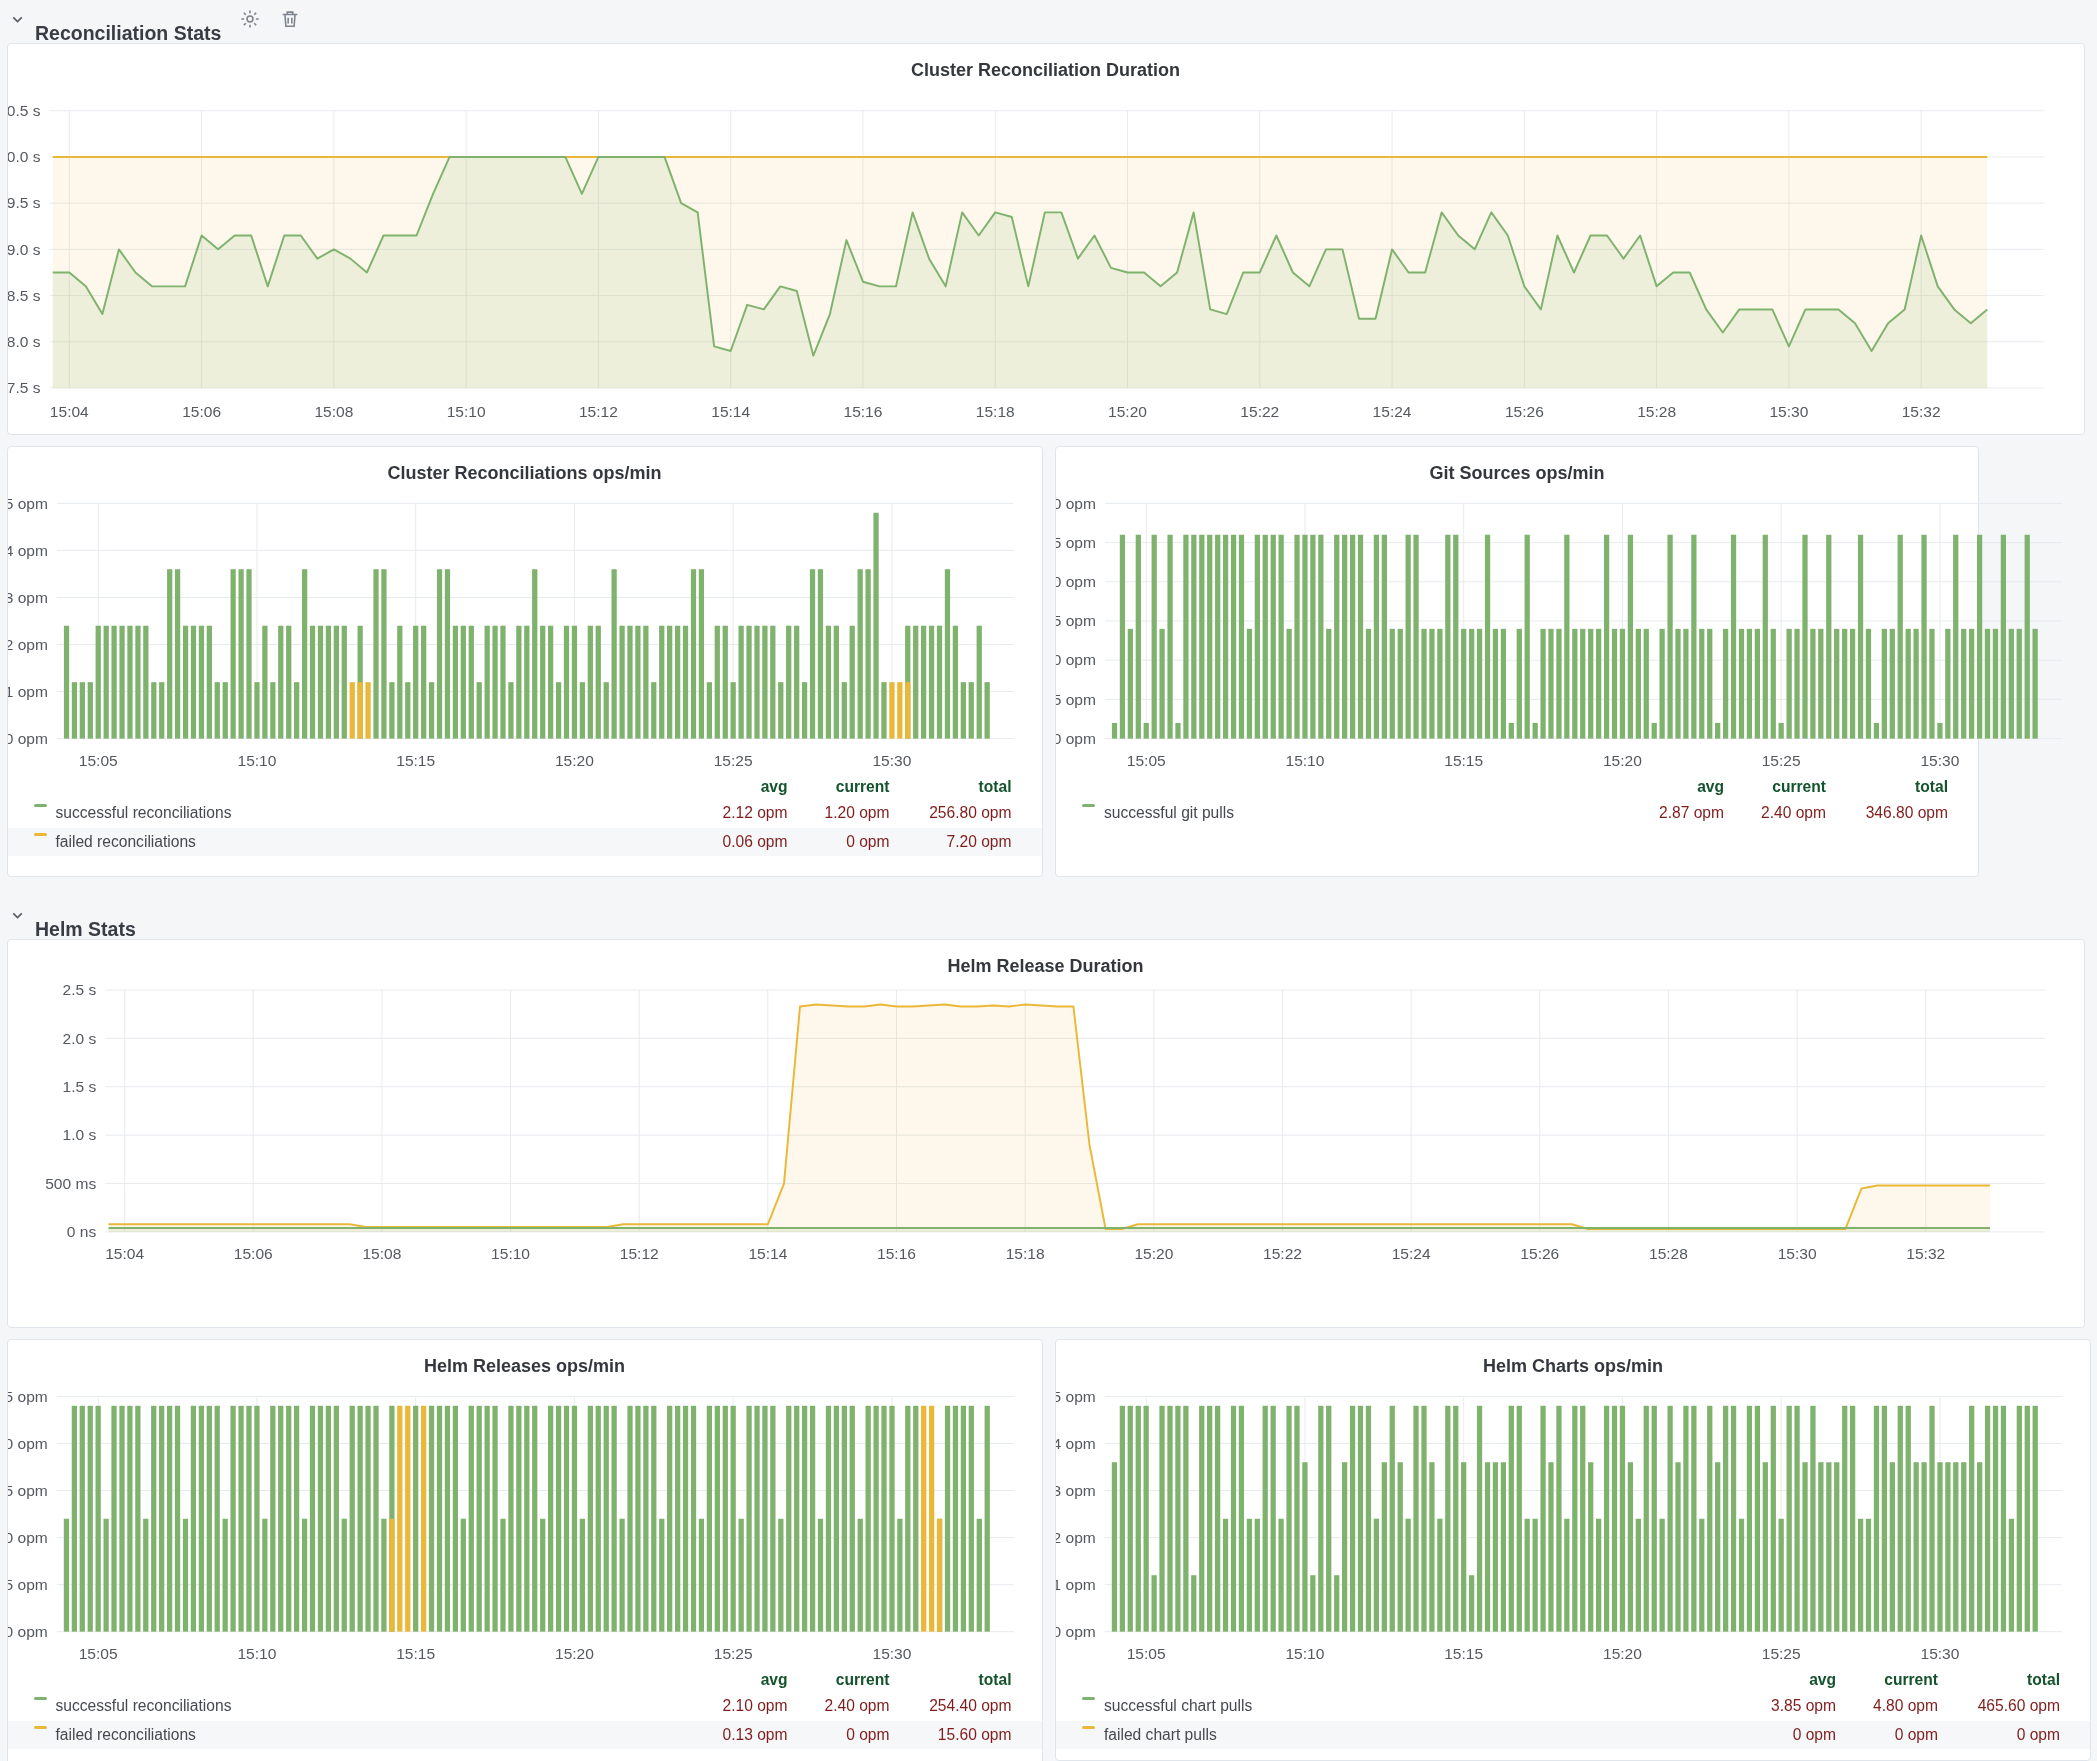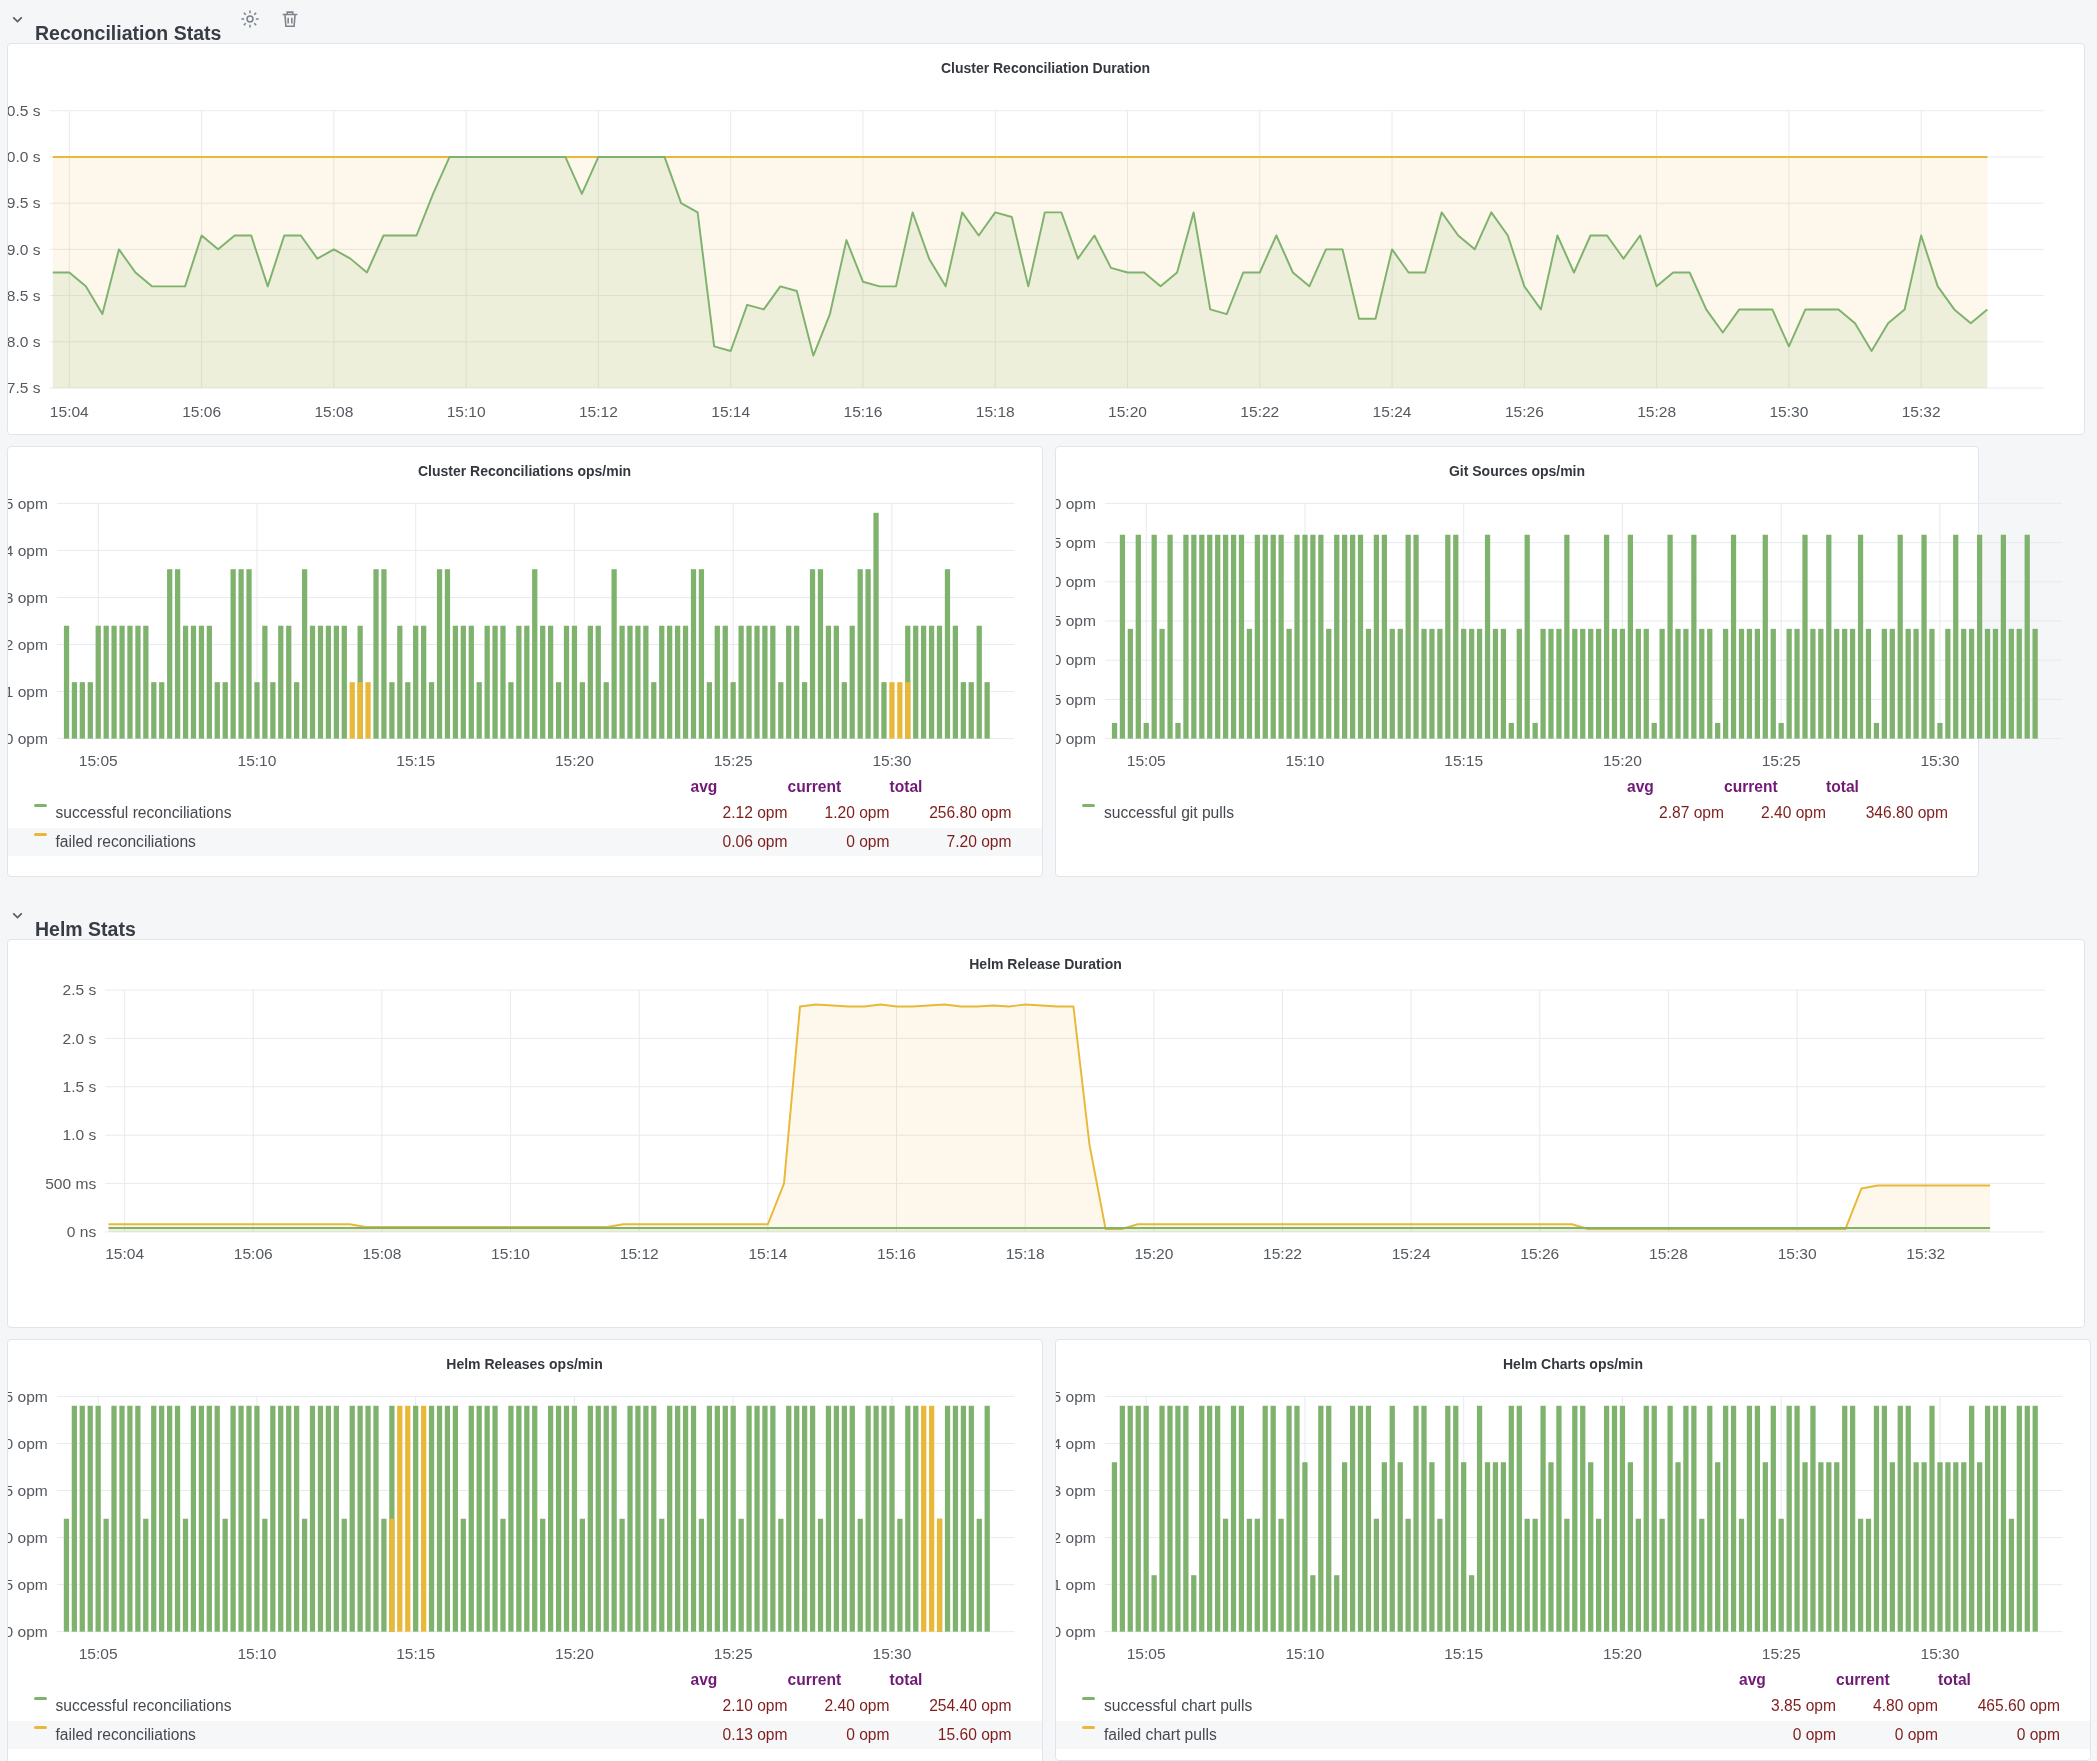--- a/index.html
+++ b/index.html
@@ -15,33 +15,33 @@
   }
   .section-title{font-size:19.5px;font-weight:bold;color:#383d45;cursor:pointer;margin-top:28px;}
   .chev{width:17px;height:17px;color:#5a5f66;}
   .hicon{width:22px;height:22px;color:#7d838b;margin-left:9px;cursor:pointer;}
   .panel{
     position:absolute;background:#ffffff;border:0.6px solid #e0e5eb;border-radius:3.9px;
     box-sizing:border-box;
   }
   .panel-title{
     position:absolute;left:0;right:0;top:15.6px;text-align:center;
-    font-size:14px;font-weight:bold;color:#34383e;
+    font-size:18px;font-weight:bold;color:#34383e;
   }
   .chart-canvas{position:absolute;left:0;top:0;right:0;bottom:0;}
   .chart-canvas svg{display:block;}
   .legend{
     position:absolute;left:0;right:0;top:327px;
     font-size:15.6px;
   }
   .legend-header{
     display:flex;align-items:center;height:25px;padding:0 30px 0 26px;
   }
   .legend-header .sp{flex:1;}
-  .legend-col{width:97px;color:#701a75;font-weight:bold;cursor:pointer;}
+  .legend-col{width:97px;text-align:right;color:#14532d;font-weight:bold;cursor:pointer;}
   .legend-col.c2{width:102px;}
   .legend-col.c3{width:122px;}
   .legend-row{
     display:flex;align-items:center;height:28.5px;padding:0 30px 0 26px;
   }
   .legend-row.alt{background:#f6f7f9;}
   .legend-marker{
     display:inline-block;width:13px;height:3.2px;border-radius:1.9px;margin-right:9px;flex:none;
   }
   .legend-name{flex:1;color:#45494f;cursor:pointer;display:flex;align-items:flex-start;}

